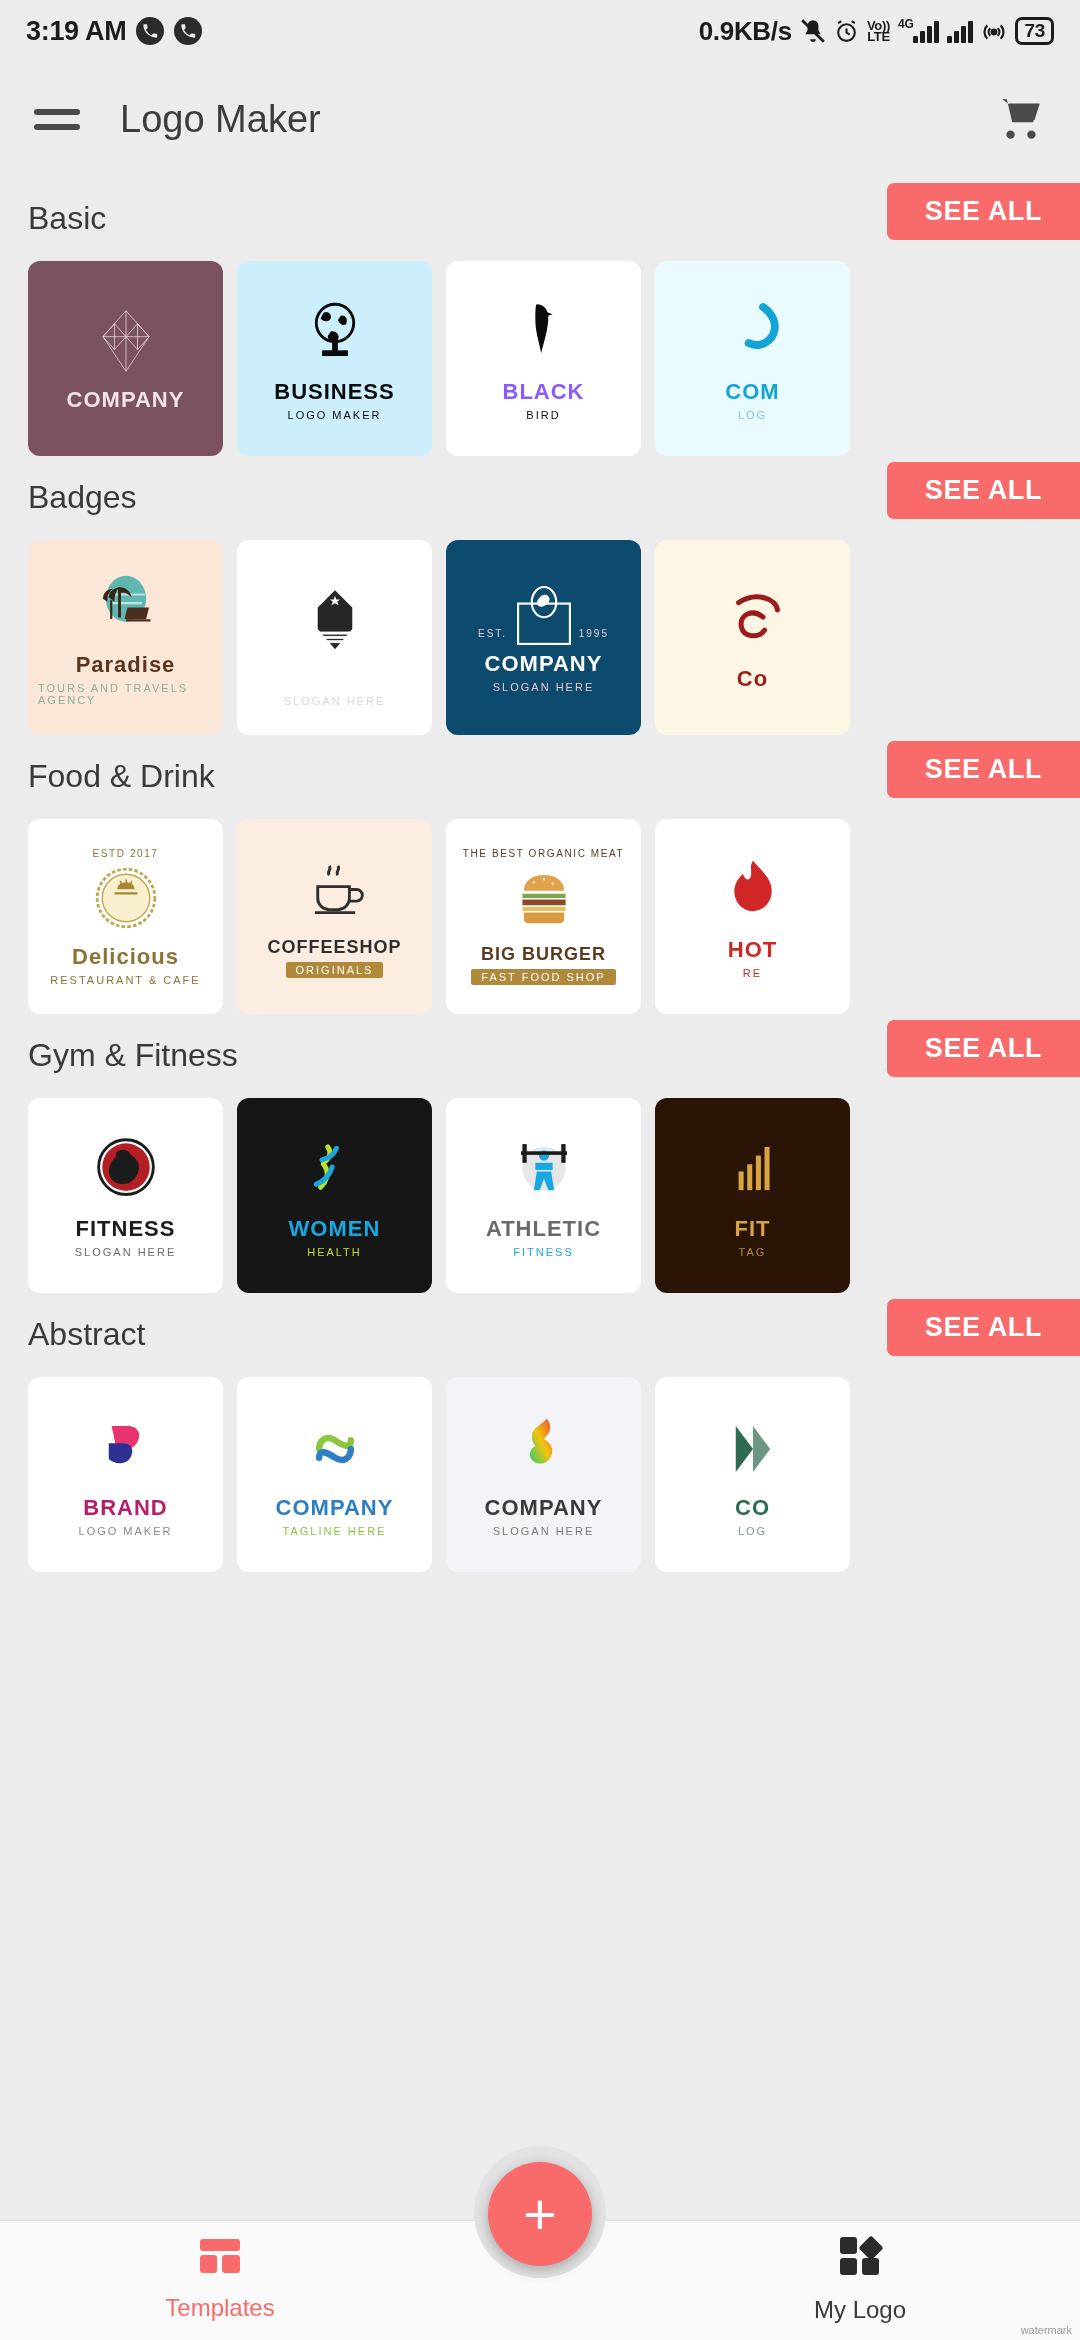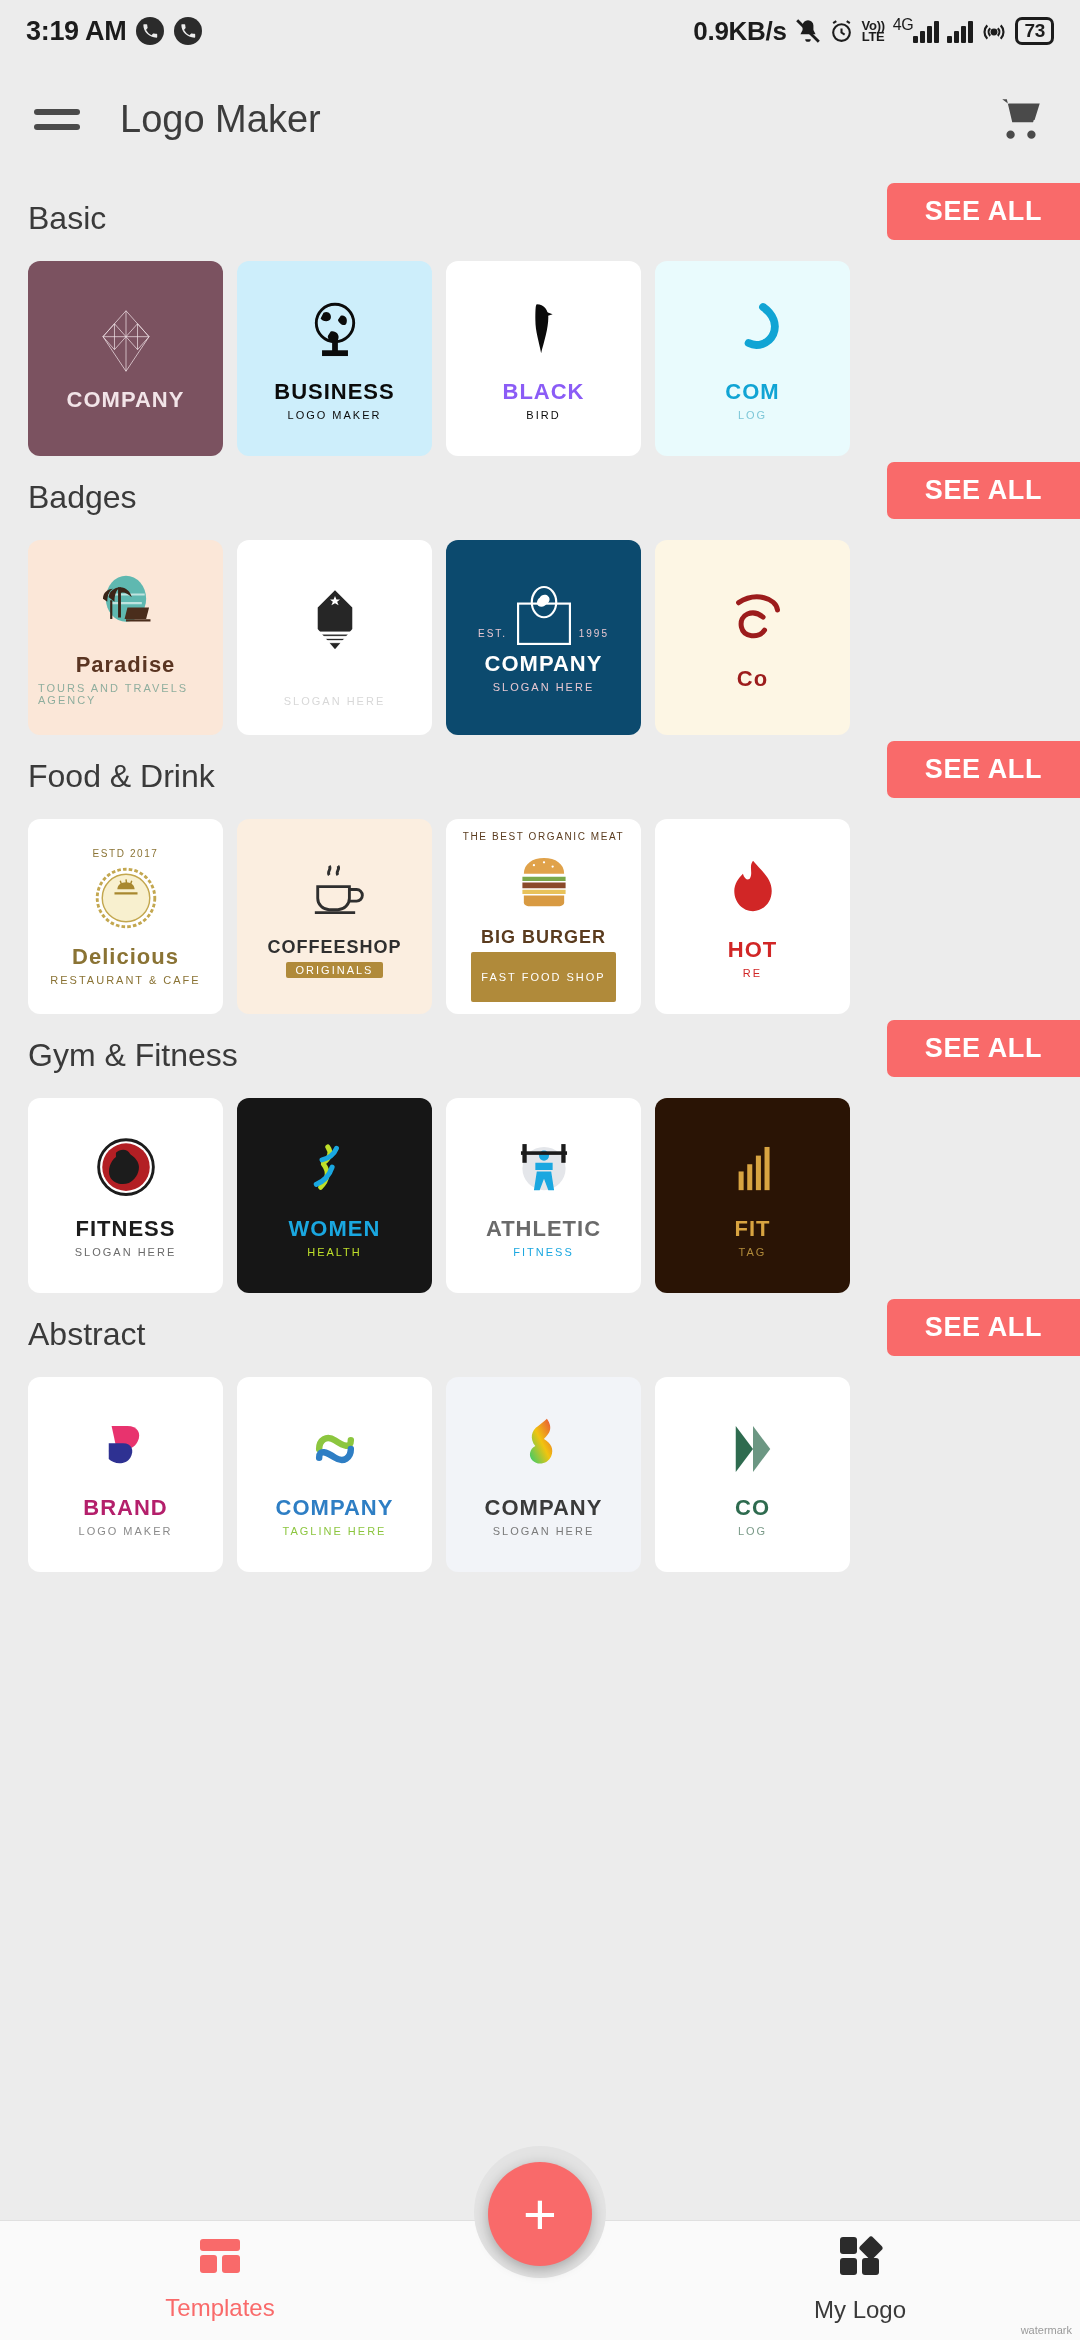--- a/index.html
+++ b/index.html
@@ -20,21 +20,21 @@
   .sb-left { display:flex; align-items:center; gap:10px; }
   .sb-right { margin-left:auto; display:flex; align-items:center; gap:8px; }
   .sb-right .netspeed { font-size:26px; font-weight:700; }
   .ic { display:inline-flex; align-items:center; justify-content:center; }
   .callbubble {
     width:28px;height:28px;border-radius:50%;background:#2b2b2b;
     display:inline-flex;align-items:center;justify-content:center;
   }
   .callbubble svg { width:16px;height:16px;fill:#ececec; }
   .volte { font-size:13px; line-height:11px; font-weight:700; text-align:center; }
-  .fourg { font-size:16px; line-height:11px; font-weight:400; }
+  .fourg { font-size:12px; line-height:11px; font-weight:700; }
   .bars { display:flex; align-items:flex-end; gap:2px; height:24px; }
   .bars i { width:5px; background:#1c1c1c; display:block; border-radius:1px; }
   .battery {
     border:3px solid #1c1c1c; border-radius:7px; padding:1px 6px;
     font-size:19px; font-weight:700; line-height:20px;
   }
 
   
   .appbar { height:115px; display:flex; align-items:center; padding:0 34px; }
   .hamburger { width:46px; cursor:pointer; }
@@ -346,21 +346,21 @@
                   <path d="M20 62h60v6H20z" fill="#e8c25a"></path>
                   <path d="M22 70h56v10c0 3-3 5-6 5H28c-3 0-6-2-6-5z" fill="#d89a42"></path>
                   <g fill="#fff">
                     <circle cx="36" cy="28" r="1.6"></circle>
                     <circle cx="50" cy="24" r="1.6"></circle>
                     <circle cx="62" cy="30" r="1.6"></circle>
                   </g>
                 </g>
               </svg></div>
             <div class="lg-title" style="font-size:18px;color:#5a3b1e;margin-top:6px;">BIG BURGER</div>
-            <div class="lg-sub" style="font-size:11px;color:#ffffff;margin-top:4px;background:#b08a3a;padding:19px 10px;border-radius:2px;">FAST FOOD SHOP</div>
+            <div class="lg-sub" style="font-size:11px;color:#ffffff;margin-top:4px;background:#b08a3a;padding:2px 10px;border-radius:2px;">FAST FOOD SHOP</div>
           </div>
         </div>
         <div class="card" style="background: rgb(255, 255, 255);">
           <div class="logo-wrap">
             <div><svg viewBox="0 0 100 100" width="92" height="72">
                 <path d="M50 8c16 18 26 26 26 42 0 16-12 28-26 28S24 66 24 50c0-10 6-18 12-24 2 8 8 10 10 6 4-8-2-16 4-24z" fill="#d12626"></path>
               </svg></div>
             <div class="lg-title" style="font-size:22px;color:#d12626;margin-top:6px;">HOT</div>
             <div class="lg-sub" style="font-size:11px;color:#d12626;margin-top:4px;">RE</div>
           </div>

